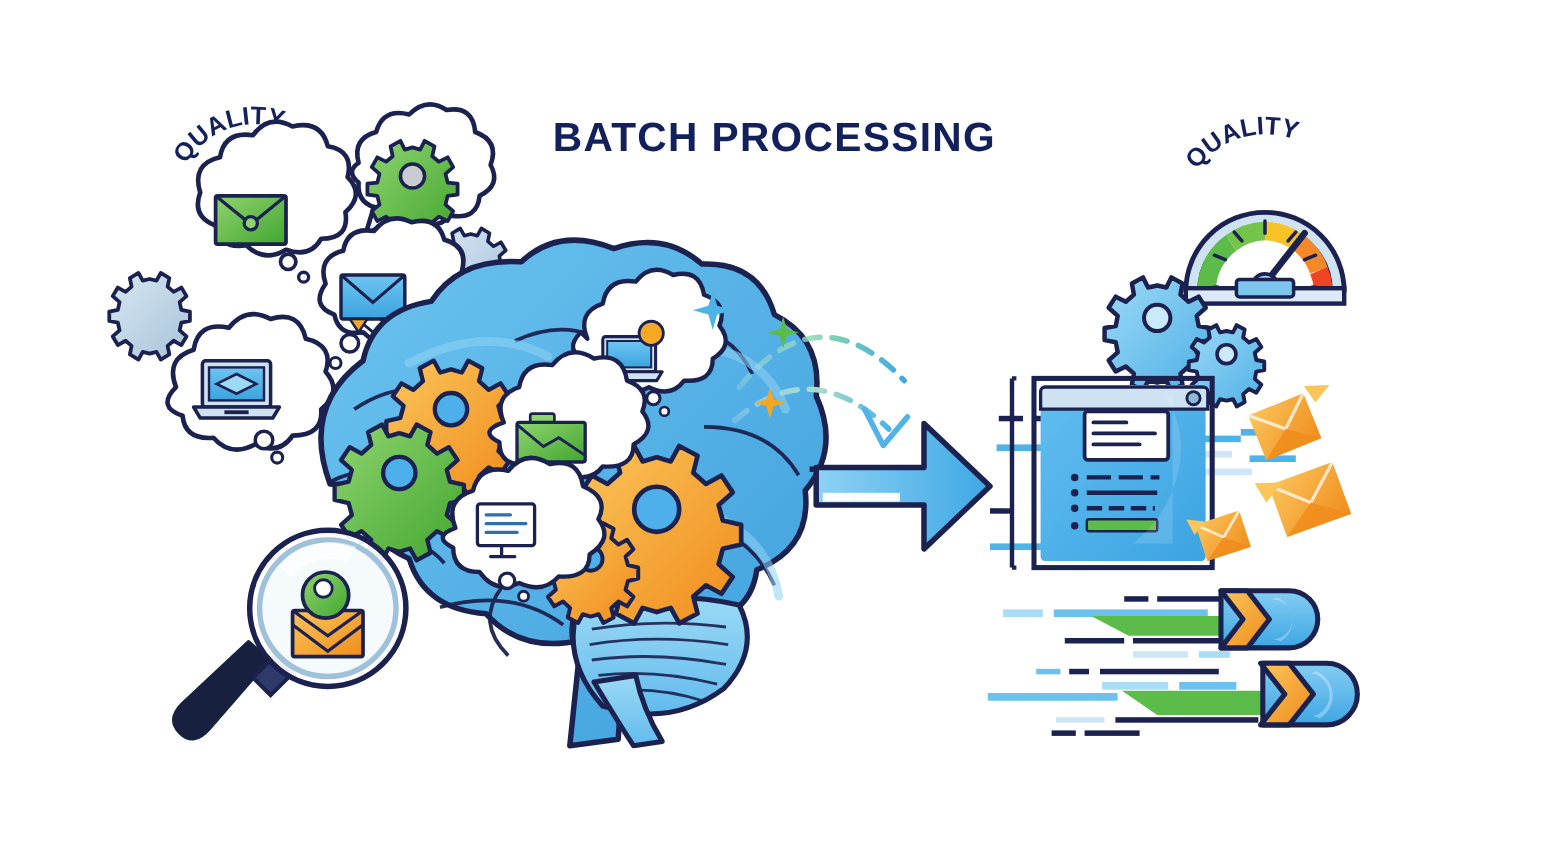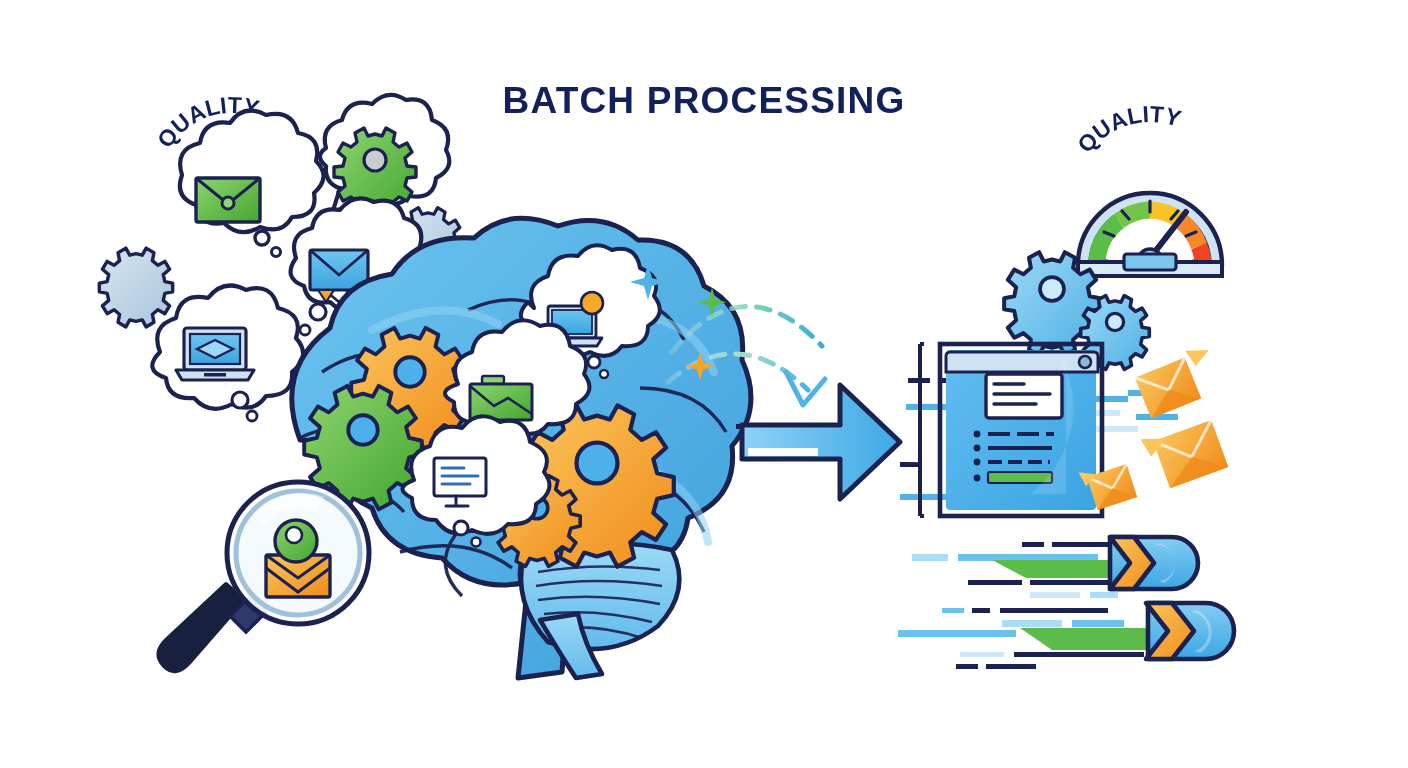--- a/index.html
+++ b/index.html
@@ -1,19 +1,19 @@
 <!DOCTYPE html>
 <html><head>
 <meta charset="utf-8">
 <style>
   html,body{margin:0;padding:0;background:#ffffff;}
   body{width:1408px;height:768px;overflow:hidden;font-family:"Liberation Sans",sans-serif;}
   #stage{position:relative;width:1408px;height:768px;background:#fff;}
   #title{
-    position:absolute;left:0;top:80px;width:1408px;text-align:center;
+    position:absolute;left:0;top:104px;width:1408px;text-align:center;
     font-family:"Liberation Sans",sans-serif;
     font-weight:bold;font-size:37px;letter-spacing:1.2px;color:#12205c;
   }
   svg.layer{position:absolute;left:0;top:0;width:1408px;height:768px;}
   .arcword{font-family:"Liberation Sans",sans-serif;font-weight:bold;fill:#12205c;}
 </style>
 </head>
 <body>
 
 <div id="stage">

